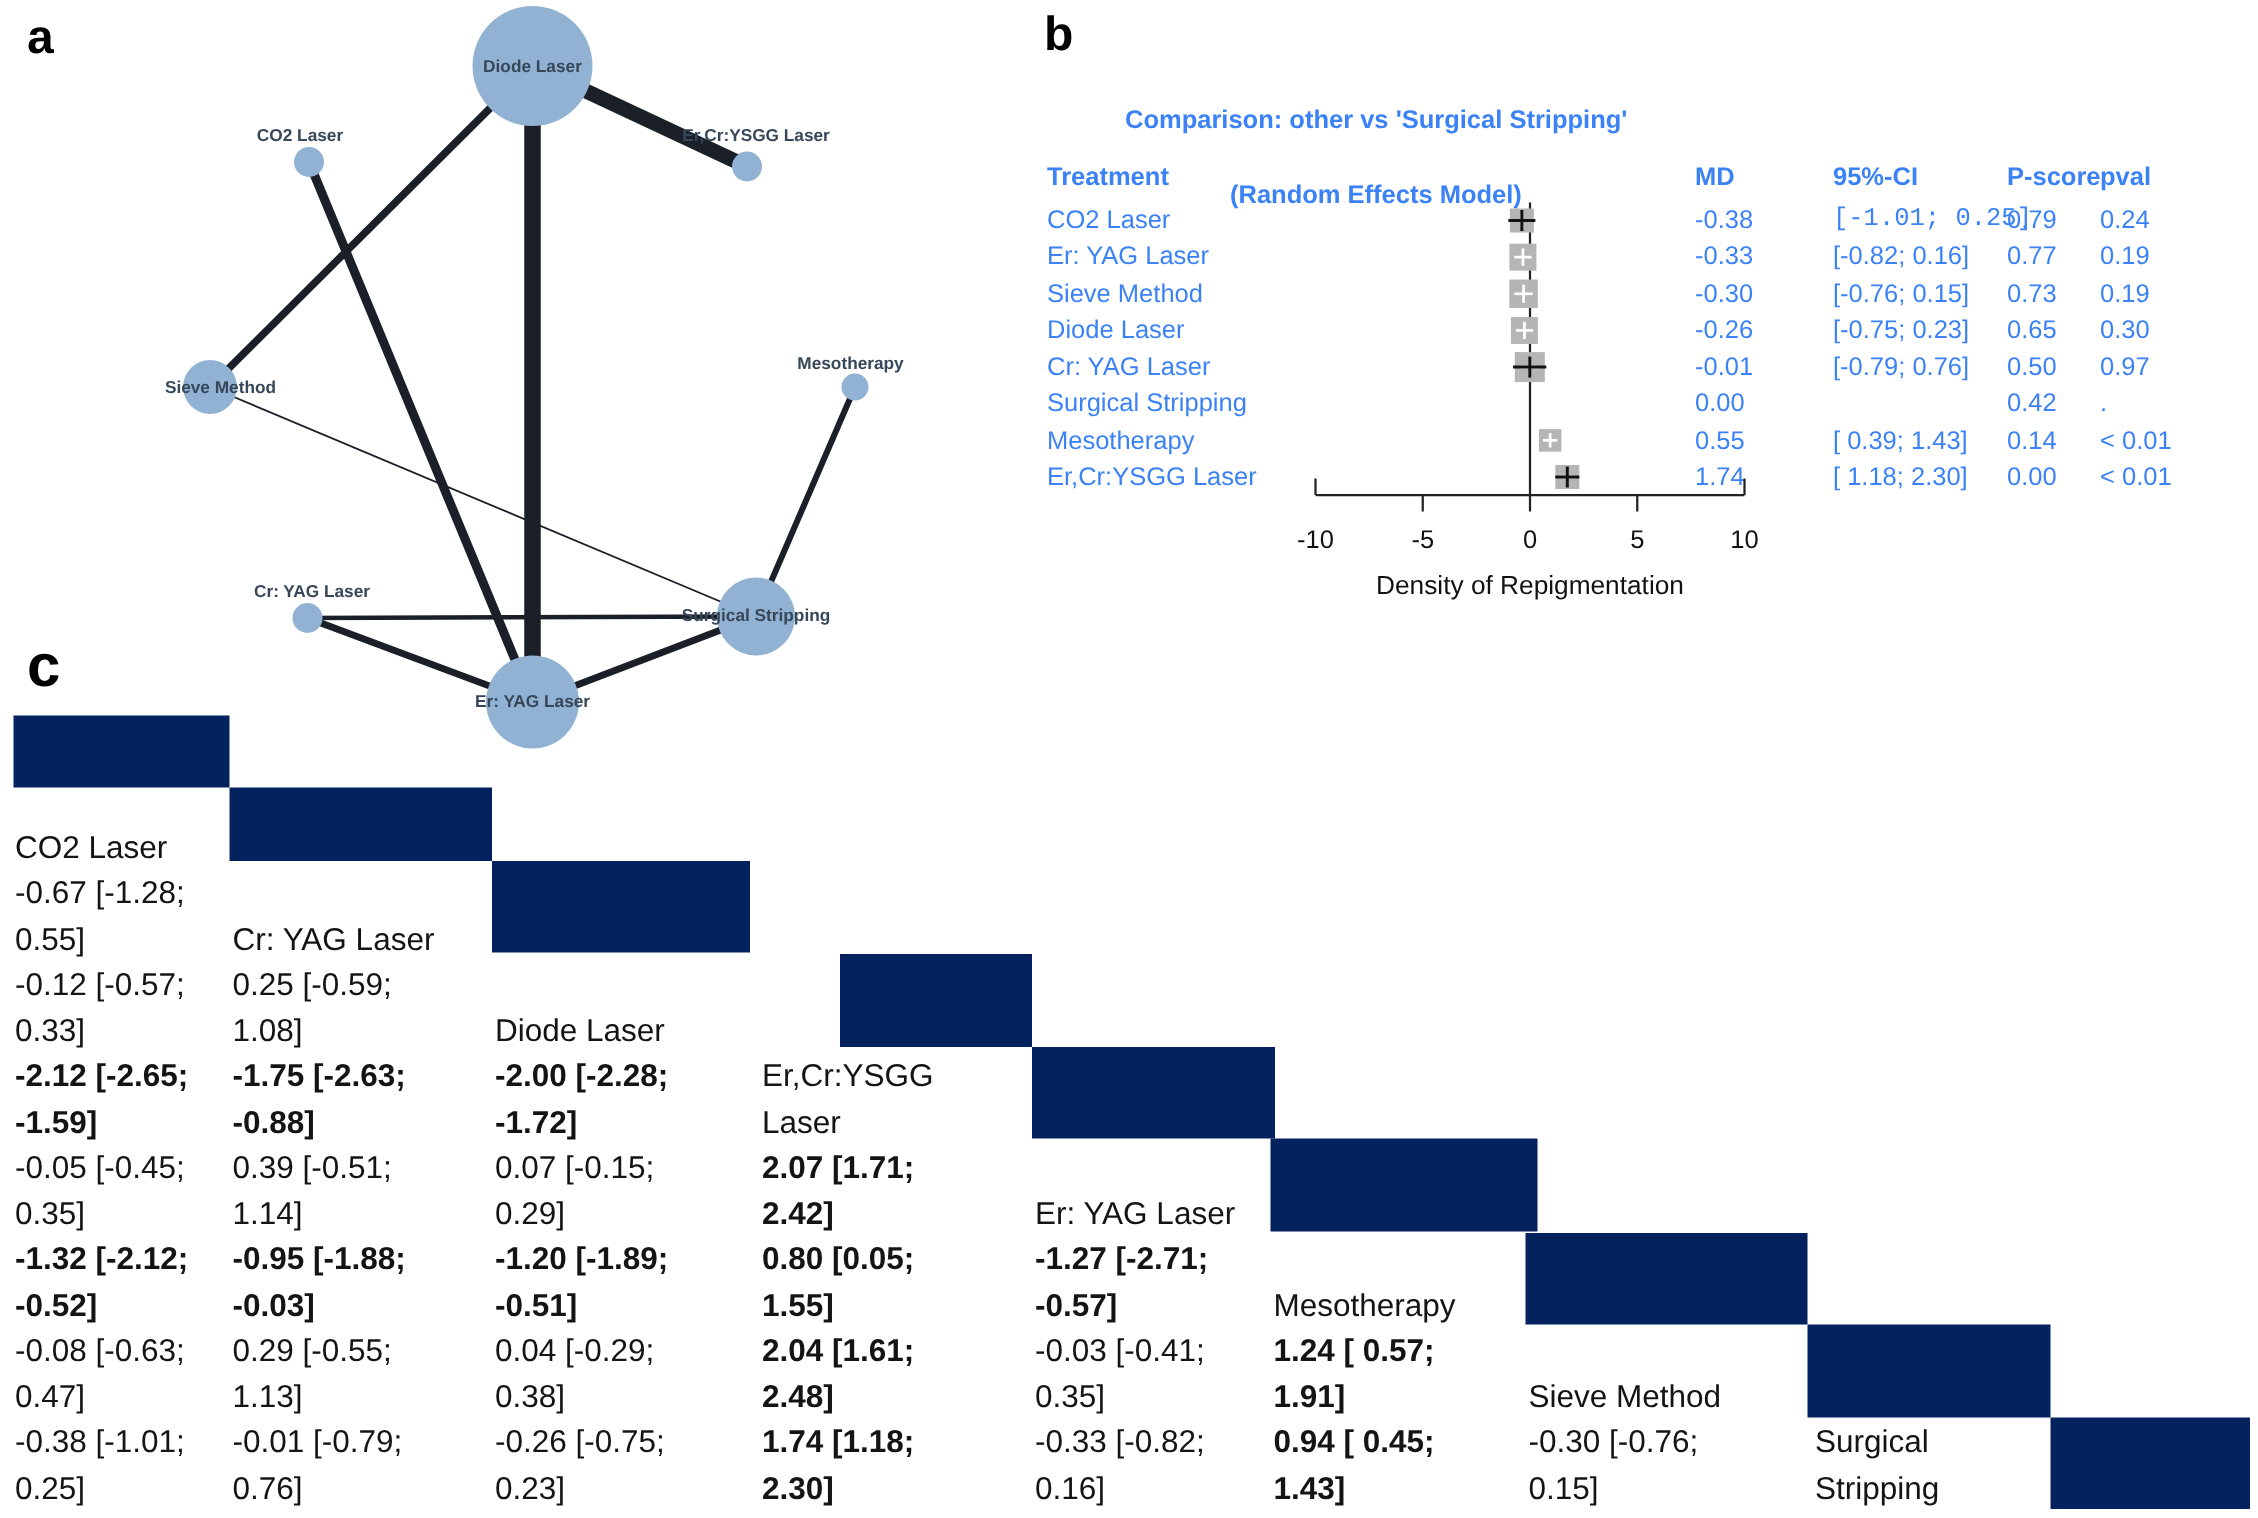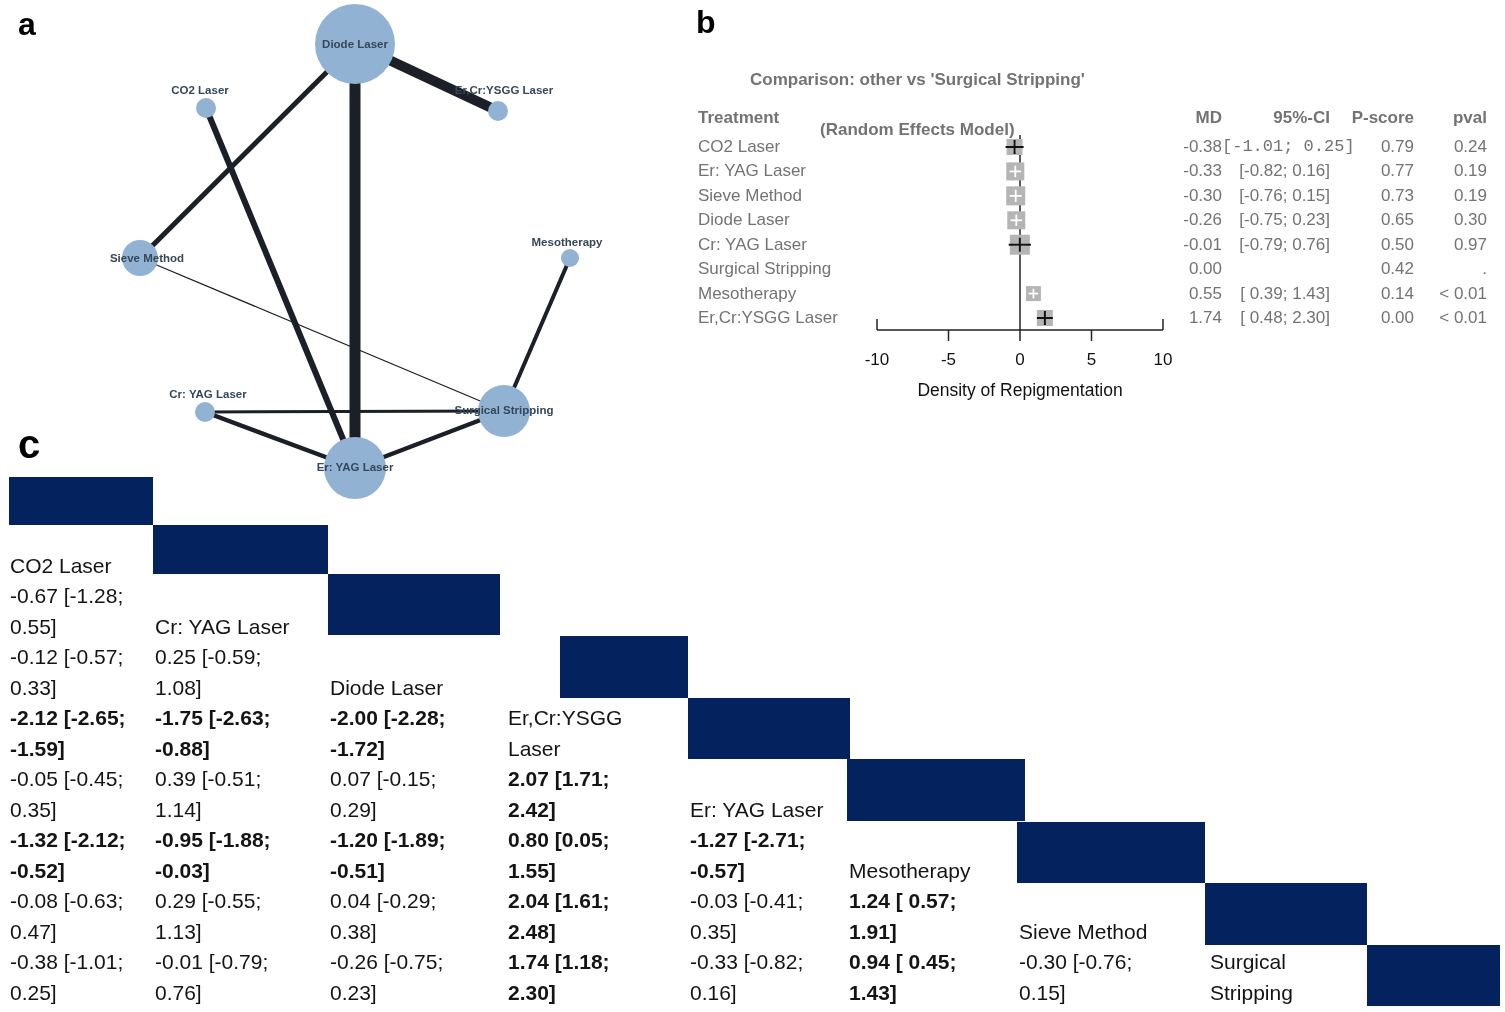--- a/index.html
+++ b/index.html
@@ -7,23 +7,23 @@
     width:1505px;height:1012px;position:relative;background:#ffffff;
     font-family:"Liberation Sans",sans-serif;overflow:hidden;color:#1a1a1a;
   }
   .abs{position:absolute;}
   .panel-letter{position:absolute;font-weight:700;color:#000;line-height:1;}
   #letter-a{left:18px;top:8px;font-size:32px;}
   #letter-b{left:696px;top:6px;font-size:32px;}
   #letter-c{left:18px;top:424px;font-size:40px;}
 
   
-  .f-text{position:absolute;font-size:17px;line-height:20px;white-space:nowrap;color:#737373;}
+  .f-text{position:absolute;font-size:17px;line-height:20px;white-space:nowrap;color:#3b82f6;}
   .f-head{font-weight:700;}
-  .t-right{text-align:right;}
+  .t-right{}
   .t-center{text-align:left;margin-top:12px;}
 
   
   .navy-cell{position:absolute;background:#04225e;}
   .league-col{
     position:absolute;bottom:4px;font-size:21px;line-height:30.5px;color:#141414;
   }
   .league-name{font-weight:400;}
   .league-val{font-weight:400;}
   .league-val.bold{font-weight:700;}
@@ -102,21 +102,21 @@
     <div class="f-text t-right" style="left:1222px;top:259.15px;width:108px;"></div>
     <div class="f-text t-right" style="left:1338px;top:259.15px;width:76px;">0.42</div>
     <div class="f-text t-right" style="left:1400px;top:259.15px;width:87px;">.</div>
     <div class="f-text" style="left:698px;top:283.58px;width:210px;">Mesotherapy</div>
     <div class="f-text t-right" style="left:1130px;top:283.58px;width:92px;">0.55</div>
     <div class="f-text t-right" style="left:1222px;top:283.58px;width:108px;">[ 0.39; 1.43]</div>
     <div class="f-text t-right" style="left:1338px;top:283.58px;width:76px;">0.14</div>
     <div class="f-text t-right" style="left:1400px;top:283.58px;width:87px;">&lt; 0.01</div>
     <div class="f-text" style="left:698px;top:308.01px;width:210px;">Er,Cr:YSGG Laser</div>
     <div class="f-text t-right" style="left:1130px;top:308.01px;width:92px;">1.74</div>
-    <div class="f-text t-right" style="left:1222px;top:308.01px;width:108px;">[ 0.48; 2.30]</div>
+    <div class="f-text t-right" style="left:1222px;top:308.01px;width:108px;">[ 1.18; 2.30]</div>
     <div class="f-text t-right" style="left:1338px;top:308.01px;width:76px;">0.00</div>
     <div class="f-text t-right" style="left:1400px;top:308.01px;width:87px;">&lt; 0.01</div>
   </div>
 <svg id="forest-svg" class="abs" style="left:860px;top:118px;" width="330" height="290" viewBox="0 0 330 290">
     <line x1="160" y1="17" x2="160" y2="212" stroke="#222" stroke-width="1.5"></line>
     <line x1="17" y1="212" x2="303" y2="212" stroke="#222" stroke-width="1.5"></line>
     <line x1="17" y1="212" x2="17" y2="201" stroke="#222" stroke-width="1.5"></line>
     <line x1="303" y1="212" x2="303" y2="201" stroke="#222" stroke-width="1.5"></line>
     <line x1="88.5" y1="212" x2="88.5" y2="223" stroke="#222" stroke-width="1.5"></line>
     <line x1="160" y1="212" x2="160" y2="223" stroke="#222" stroke-width="1.5"></line>

